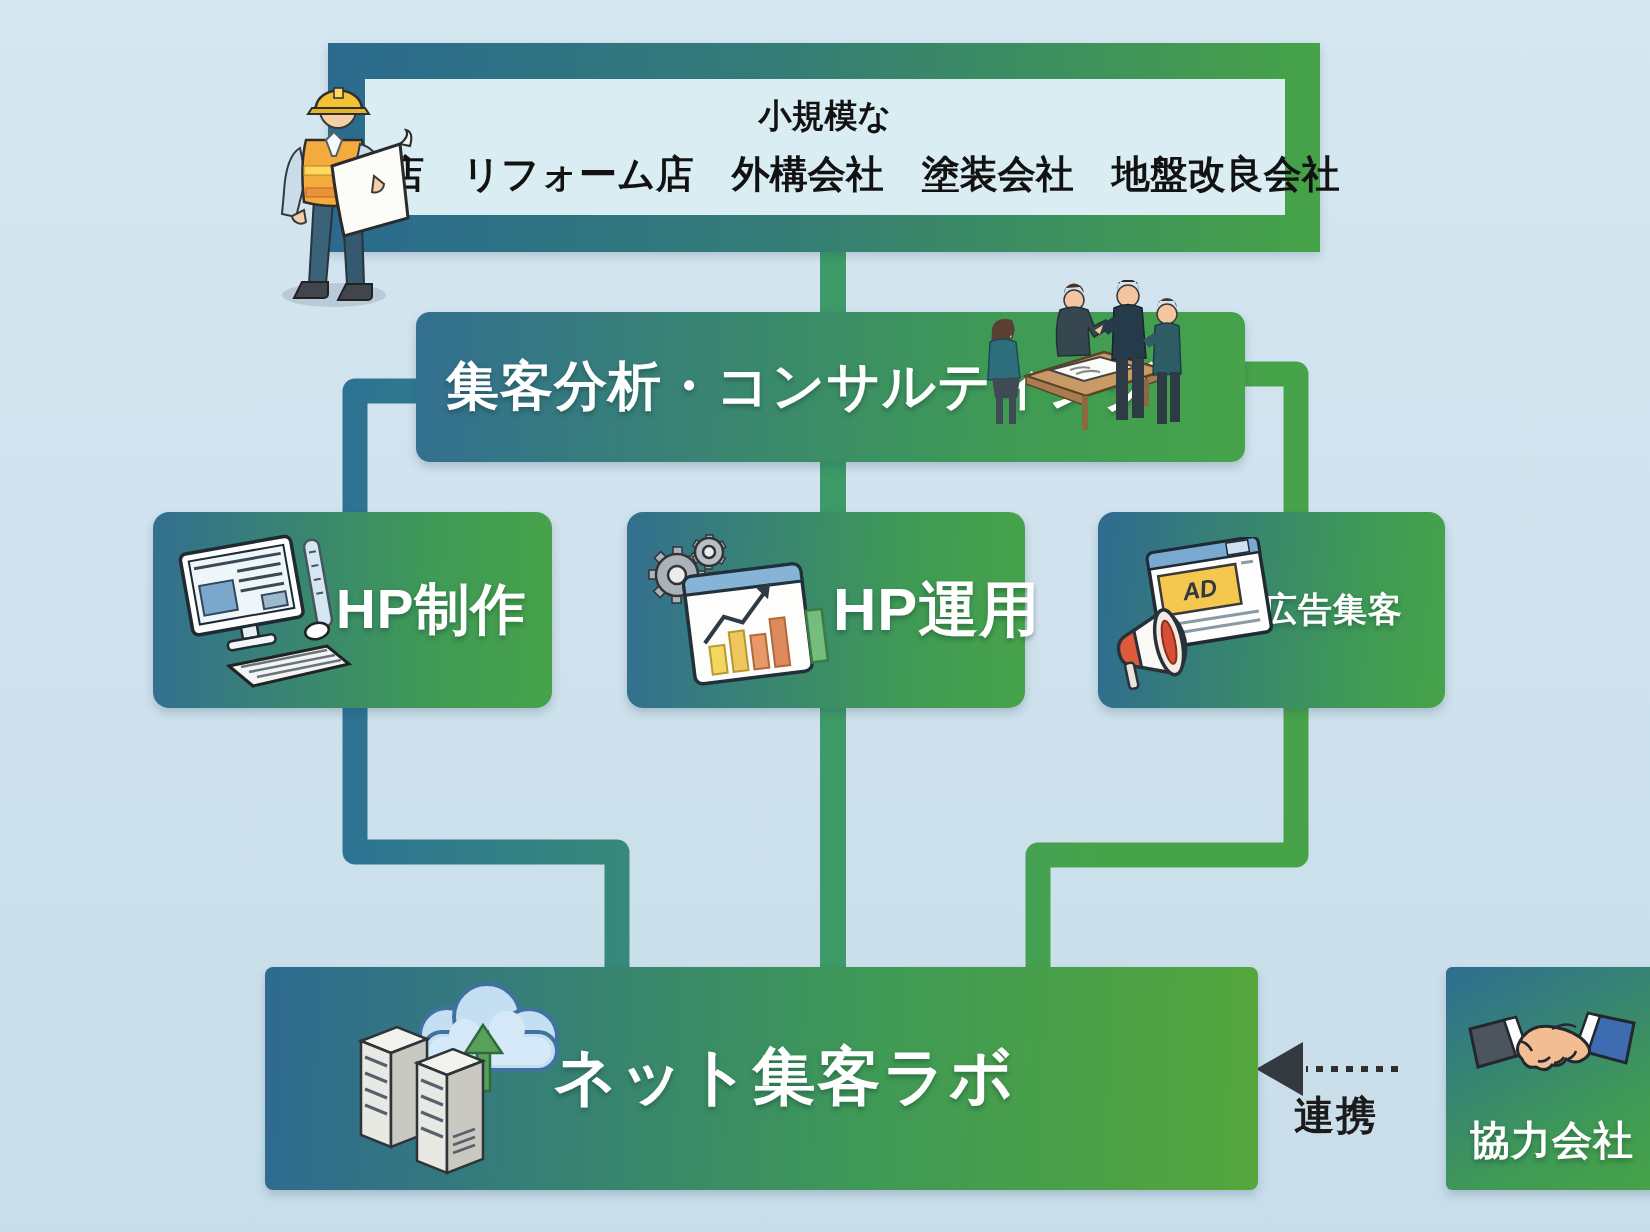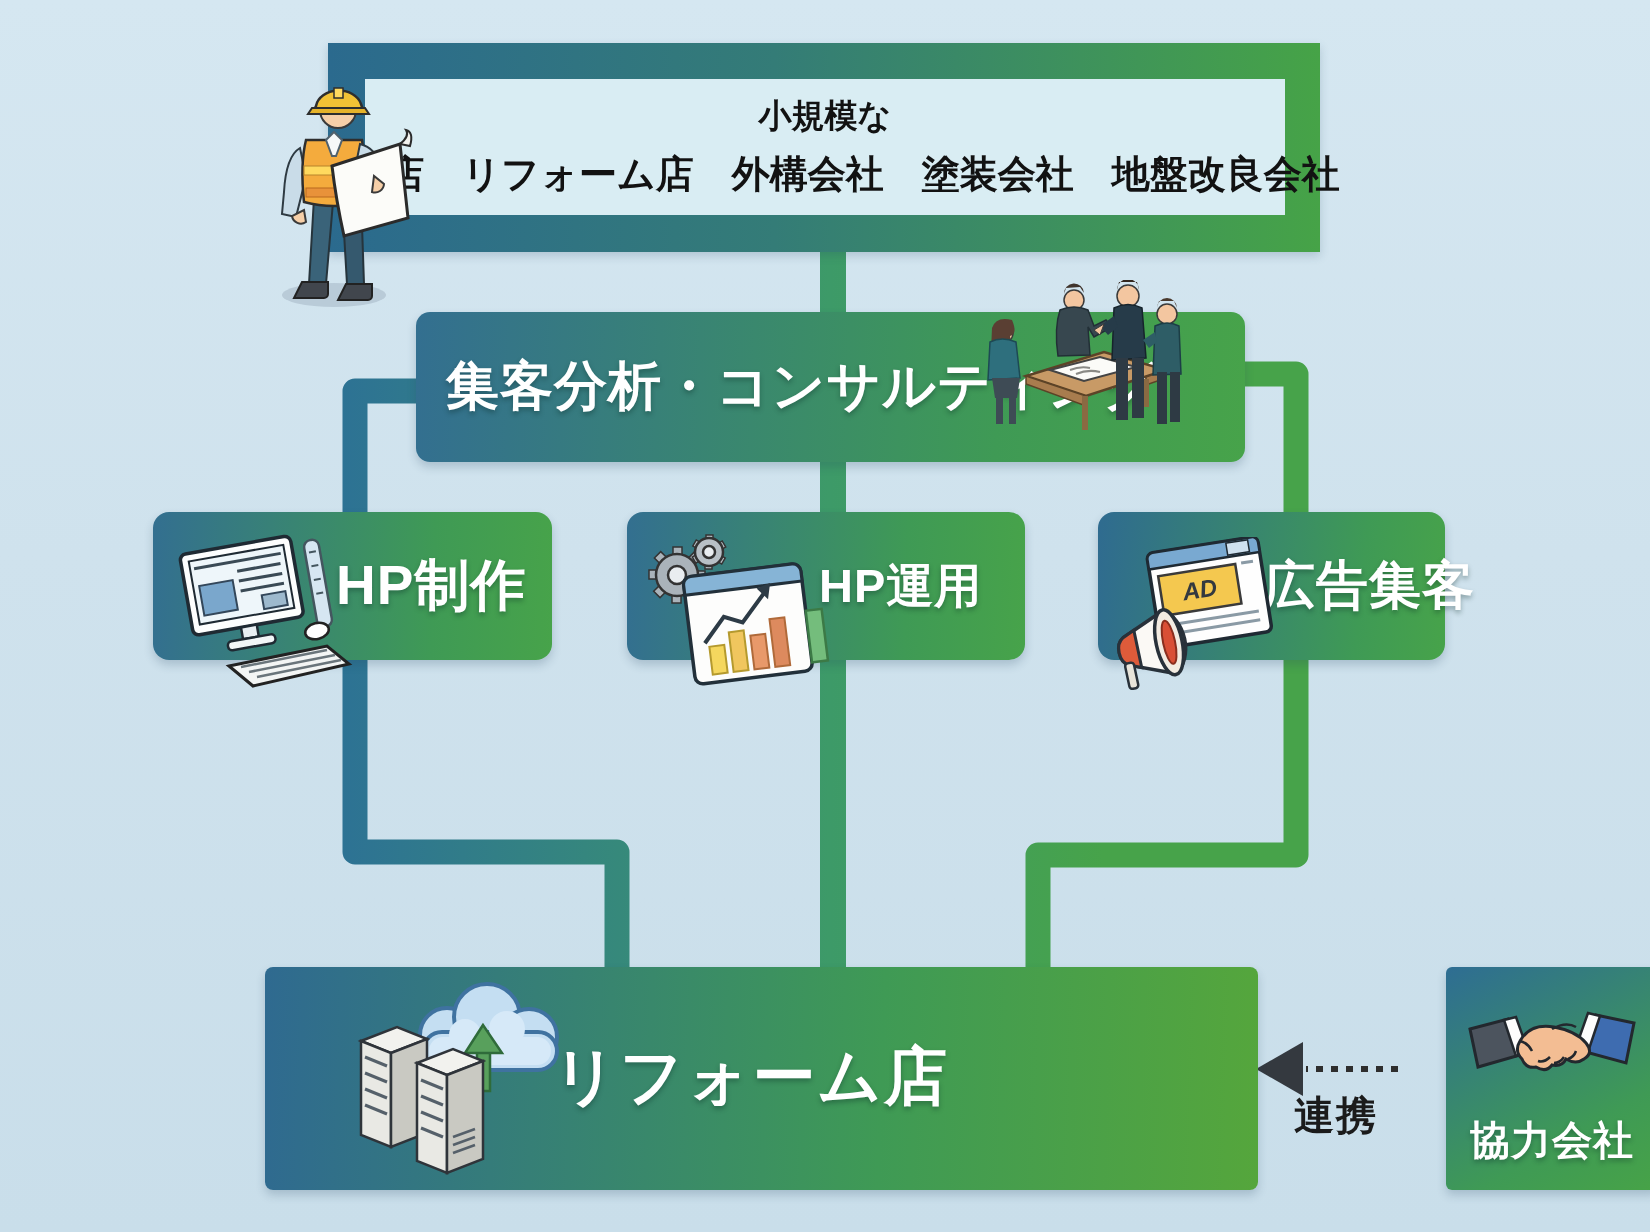--- a/index.html
+++ b/index.html
@@ -29,28 +29,28 @@
     box-shadow:0 4px 9px rgba(35,70,95,.2);
   }
   .top-inner{
     position:absolute;left:37px;top:36px;right:35px;bottom:37px;
     background:#d9edf3;display:flex;flex-direction:column;align-items:center;justify-content:center;gap:10px;text-align:center;
   }
   .top-line1{font-size:33px;font-weight:600;color:#121212;}
   .top-line2{font-size:38px;font-weight:600;color:#121212;white-space:nowrap;}
   .consult-box{left:416px;top:312px;width:829px;height:150px;border-radius:14px;}
   .consult-box .label{left:30px;top:50%;transform:translateY(-50%);font-size:53px;}
-  .mid-box{top:512px;height:148px;border-radius:16px;}
+  .mid-box{top:512px;height:196px;border-radius:16px;}
   .mid-box .label{top:50%;transform:translateY(-50%);}
   #box-hp-create{left:153px;width:399px;}
   #box-hp-create .label{left:183px;font-size:55px;}
   #box-hp-operate{left:627px;width:398px;}
-  #box-hp-operate .label{left:192px;font-size:47px;}
+  #box-hp-operate .label{left:206px;font-size:60px;}
   #box-ad{left:1098px;width:347px;background:linear-gradient(96deg,#2f6b90 0%,#3f9a55 75%,#47a34a 100%);}
-  #box-ad .label{left:165px;font-size:52px;}
+  #box-ad .label{left:165px;font-size:34px;}
   .hub-box{left:265px;top:967px;width:993px;height:223px;border-radius:8px;
     background:linear-gradient(92deg,#2f6a90 0%,#3f9a55 62%,#55a63c 100%);}
   .hub-box .label{left:288px;top:50%;transform:translateY(-52%);font-size:63px;letter-spacing:2px;}
   .partner-box{left:1398px;top:967px;width:212px;height:223px;border-radius:6px;
     background:linear-gradient(150deg,#2e6d93 0%,#3f9a55 70%,#47a347 100%);margin-left:48px;}
   .partner-box .label{left:0;width:100%;text-align:center;bottom:22px;font-size:40px;}
   .renkei{
     position:absolute;left:1294px;top:1088px;z-index:2;
     font-size:40px;font-weight:700;color:#1b1b1b;letter-spacing:2px;
   }
@@ -260,21 +260,21 @@
         <polygon points="122,98 158,84 158,182 122,196" fill="#c9c9c2" stroke="#2f343a" stroke-width="2.5"></polygon>
         <line x1="96" y1="103" x2="118" y2="112" stroke="#55606a" stroke-width="3"></line>
         <line x1="96" y1="119" x2="118" y2="128" stroke="#55606a" stroke-width="3"></line>
         <line x1="96" y1="135" x2="118" y2="144" stroke="#55606a" stroke-width="3"></line>
         <line x1="96" y1="151" x2="118" y2="160" stroke="#55606a" stroke-width="3"></line>
         <line x1="128" y1="160" x2="150" y2="152" stroke="#55606a" stroke-width="2.5"></line>
         <line x1="128" y1="168" x2="150" y2="160" stroke="#55606a" stroke-width="2.5"></line>
         <line x1="128" y1="176" x2="150" y2="168" stroke="#55606a" stroke-width="2.5"></line>
       </g>
     </svg>
-    <span class="label">リフォーム店</span>
+    <span class="label">ネット集客ラボ</span>
   </div>
 
   <div class="gbox partner-box">
     <svg class="in-icon" style="left:22px;top:26px;" width="168" height="100" viewBox="0 0 168 100">
       <polygon points="2,36 40,26 52,62 10,74" fill="#4c545e" stroke="#23282e" stroke-width="3"></polygon>
       <polygon points="36,27 48,24 60,58 48,63" fill="#fdfdfd" stroke="#23282e" stroke-width="2.5"></polygon>
       <polygon points="166,30 128,22 114,58 158,70" fill="#3e6cb0" stroke="#23282e" stroke-width="3"></polygon>
       <polygon points="132,23 120,20 108,54 120,59" fill="#fdfdfd" stroke="#23282e" stroke-width="2.5"></polygon>
       <path d="M52,48 q10,-18 34,-14 q22,4 32,16 q8,10 -2,16 q-8,6 -18,0 q-4,8 -14,6 q-6,8 -16,2 q-10,2 -14,-8 q-8,-8 -2,-18 z" fill="#f3bd93" stroke="#23282e" stroke-width="3"></path>
       <path d="M84,36 q14,-8 24,-2 M70,68 q6,2 12,-4 M86,70 q6,0 10,-6 M100,66 q6,-2 8,-8" fill="none" stroke="#23282e" stroke-width="2.5"></path>

